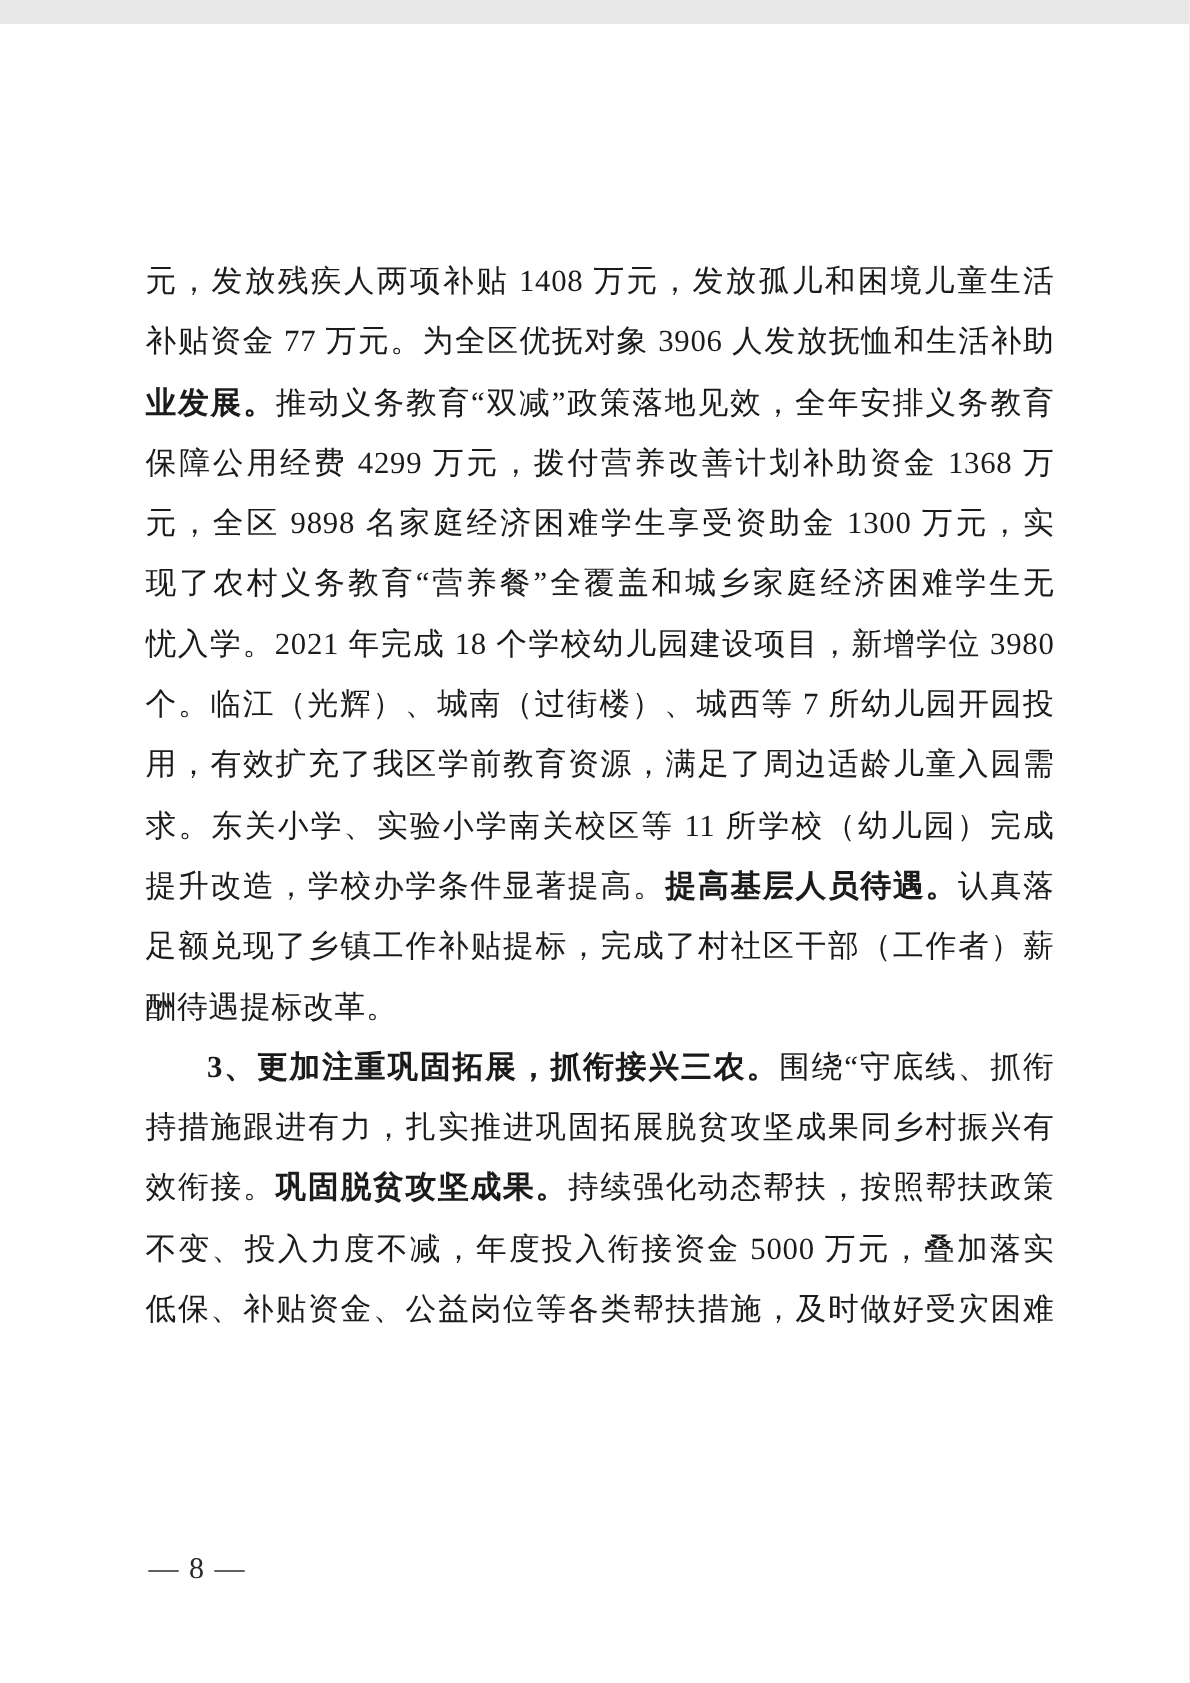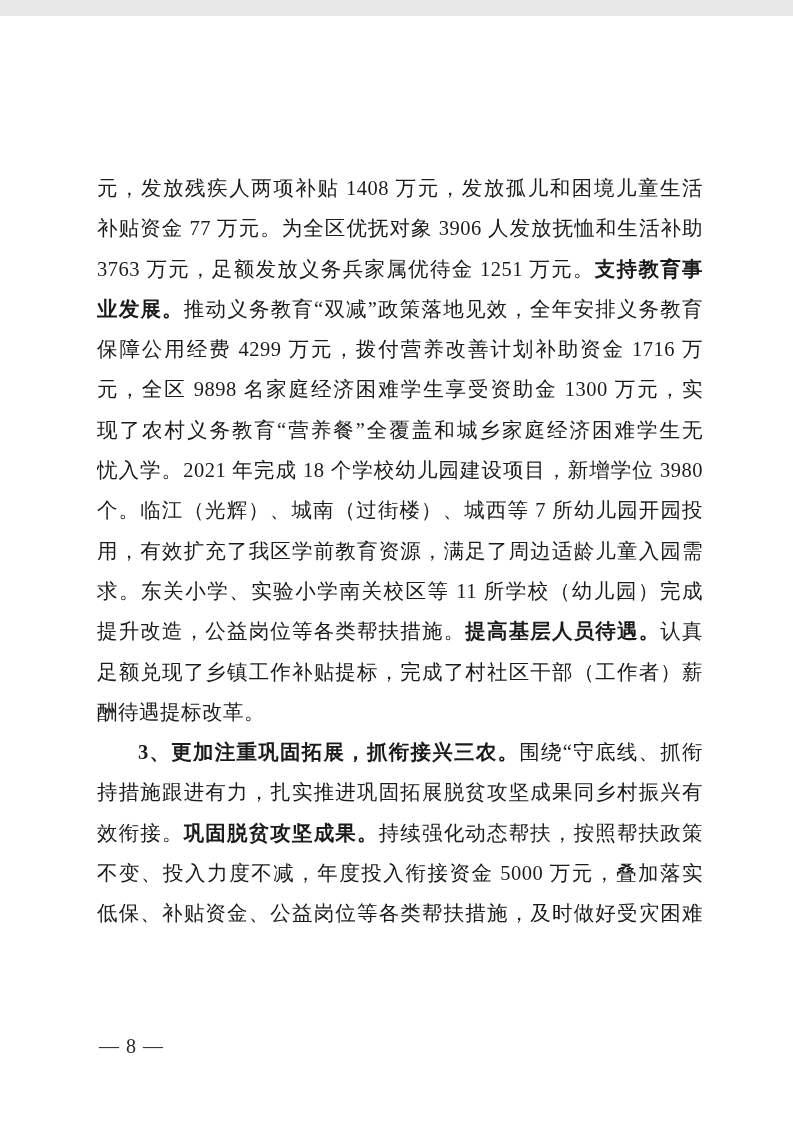--- a/index.html
+++ b/index.html
@@ -61,30 +61,29 @@
   }
 </style>
 </head>
 <body>
 
 <div class="page">
   <div class="doc-body">
       <div class="paragraph">
         <div class="line"><span class="run">元，发放残疾人两项补贴 1408 万元，发放孤儿和困境儿童生活</span></div>
         <div class="line"><span class="run">补贴资金 77 万元。为全区优抚对象 3906 人发放抚恤和生活补助</span></div>
-        <div class="line"><span class="run">3763 万元，足额发放义务兵家属优待金 1251 万元。</span><span class="run bold">支持教育事</span></div>
         <div class="line"><span class="run bold">业发展。</span><span class="run">推动义务教育“双减”政策落地见效，全年安排义务教育</span></div>
-        <div class="line"><span class="run">保障公用经费 4299 万元，拨付营养改善计划补助资金 1716 万</span></div>
+        <div class="line"><span class="run">保障公用经费 4299 万元，拨付营养改善计划补助资金 1368 万</span></div>
         <div class="line"><span class="run">元，全区 9898 名家庭经济困难学生享受资助金 1300 万元，实</span></div>
         <div class="line"><span class="run">现了农村义务教育“营养餐”全覆盖和城乡家庭经济困难学生无</span></div>
         <div class="line"><span class="run">忧入学。2021 年完成 18 个学校幼儿园建设项目，新增学位 3980</span></div>
         <div class="line"><span class="run">个。临江（光辉）、城南（过街楼）、城西等 7 所幼儿园开园投</span></div>
         <div class="line"><span class="run">用，有效扩充了我区学前教育资源，满足了周边适龄儿童入园需</span></div>
         <div class="line"><span class="run">求。东关小学、实验小学南关校区等 11 所学校（幼儿园）完成</span></div>
-        <div class="line"><span class="run">提升改造，公益岗位等各类帮扶措施。</span><span class="run bold">提高基层人员待遇。</span><span class="run">认真落</span></div>
+        <div class="line"><span class="run">提升改造，学校办学条件显著提高。</span><span class="run bold">提高基层人员待遇。</span><span class="run">认真落</span></div>
         <div class="line"><span class="run">足额兑现了乡镇工作补贴提标，完成了村社区干部（工作者）薪</span></div>
         <div class="line last"><span class="run">酬待遇提标改革。</span></div>
       </div>
       <div class="paragraph">
         <div class="line indent"><span class="run bold">3、更加注重巩固拓展，抓衔接兴三农。</span><span class="run">围绕“守底线、抓衔</span></div>
         <div class="line"><span class="run">持措施跟进有力，扎实推进巩固拓展脱贫攻坚成果同乡村振兴有</span></div>
         <div class="line"><span class="run">效衔接。</span><span class="run bold">巩固脱贫攻坚成果。</span><span class="run">持续强化动态帮扶，按照帮扶政策</span></div>
         <div class="line"><span class="run">不变、投入力度不减，年度投入衔接资金 5000 万元，叠加落实</span></div>
         <div class="line"><span class="run">低保、补贴资金、公益岗位等各类帮扶措施，及时做好受灾困难</span></div>
       </div>

